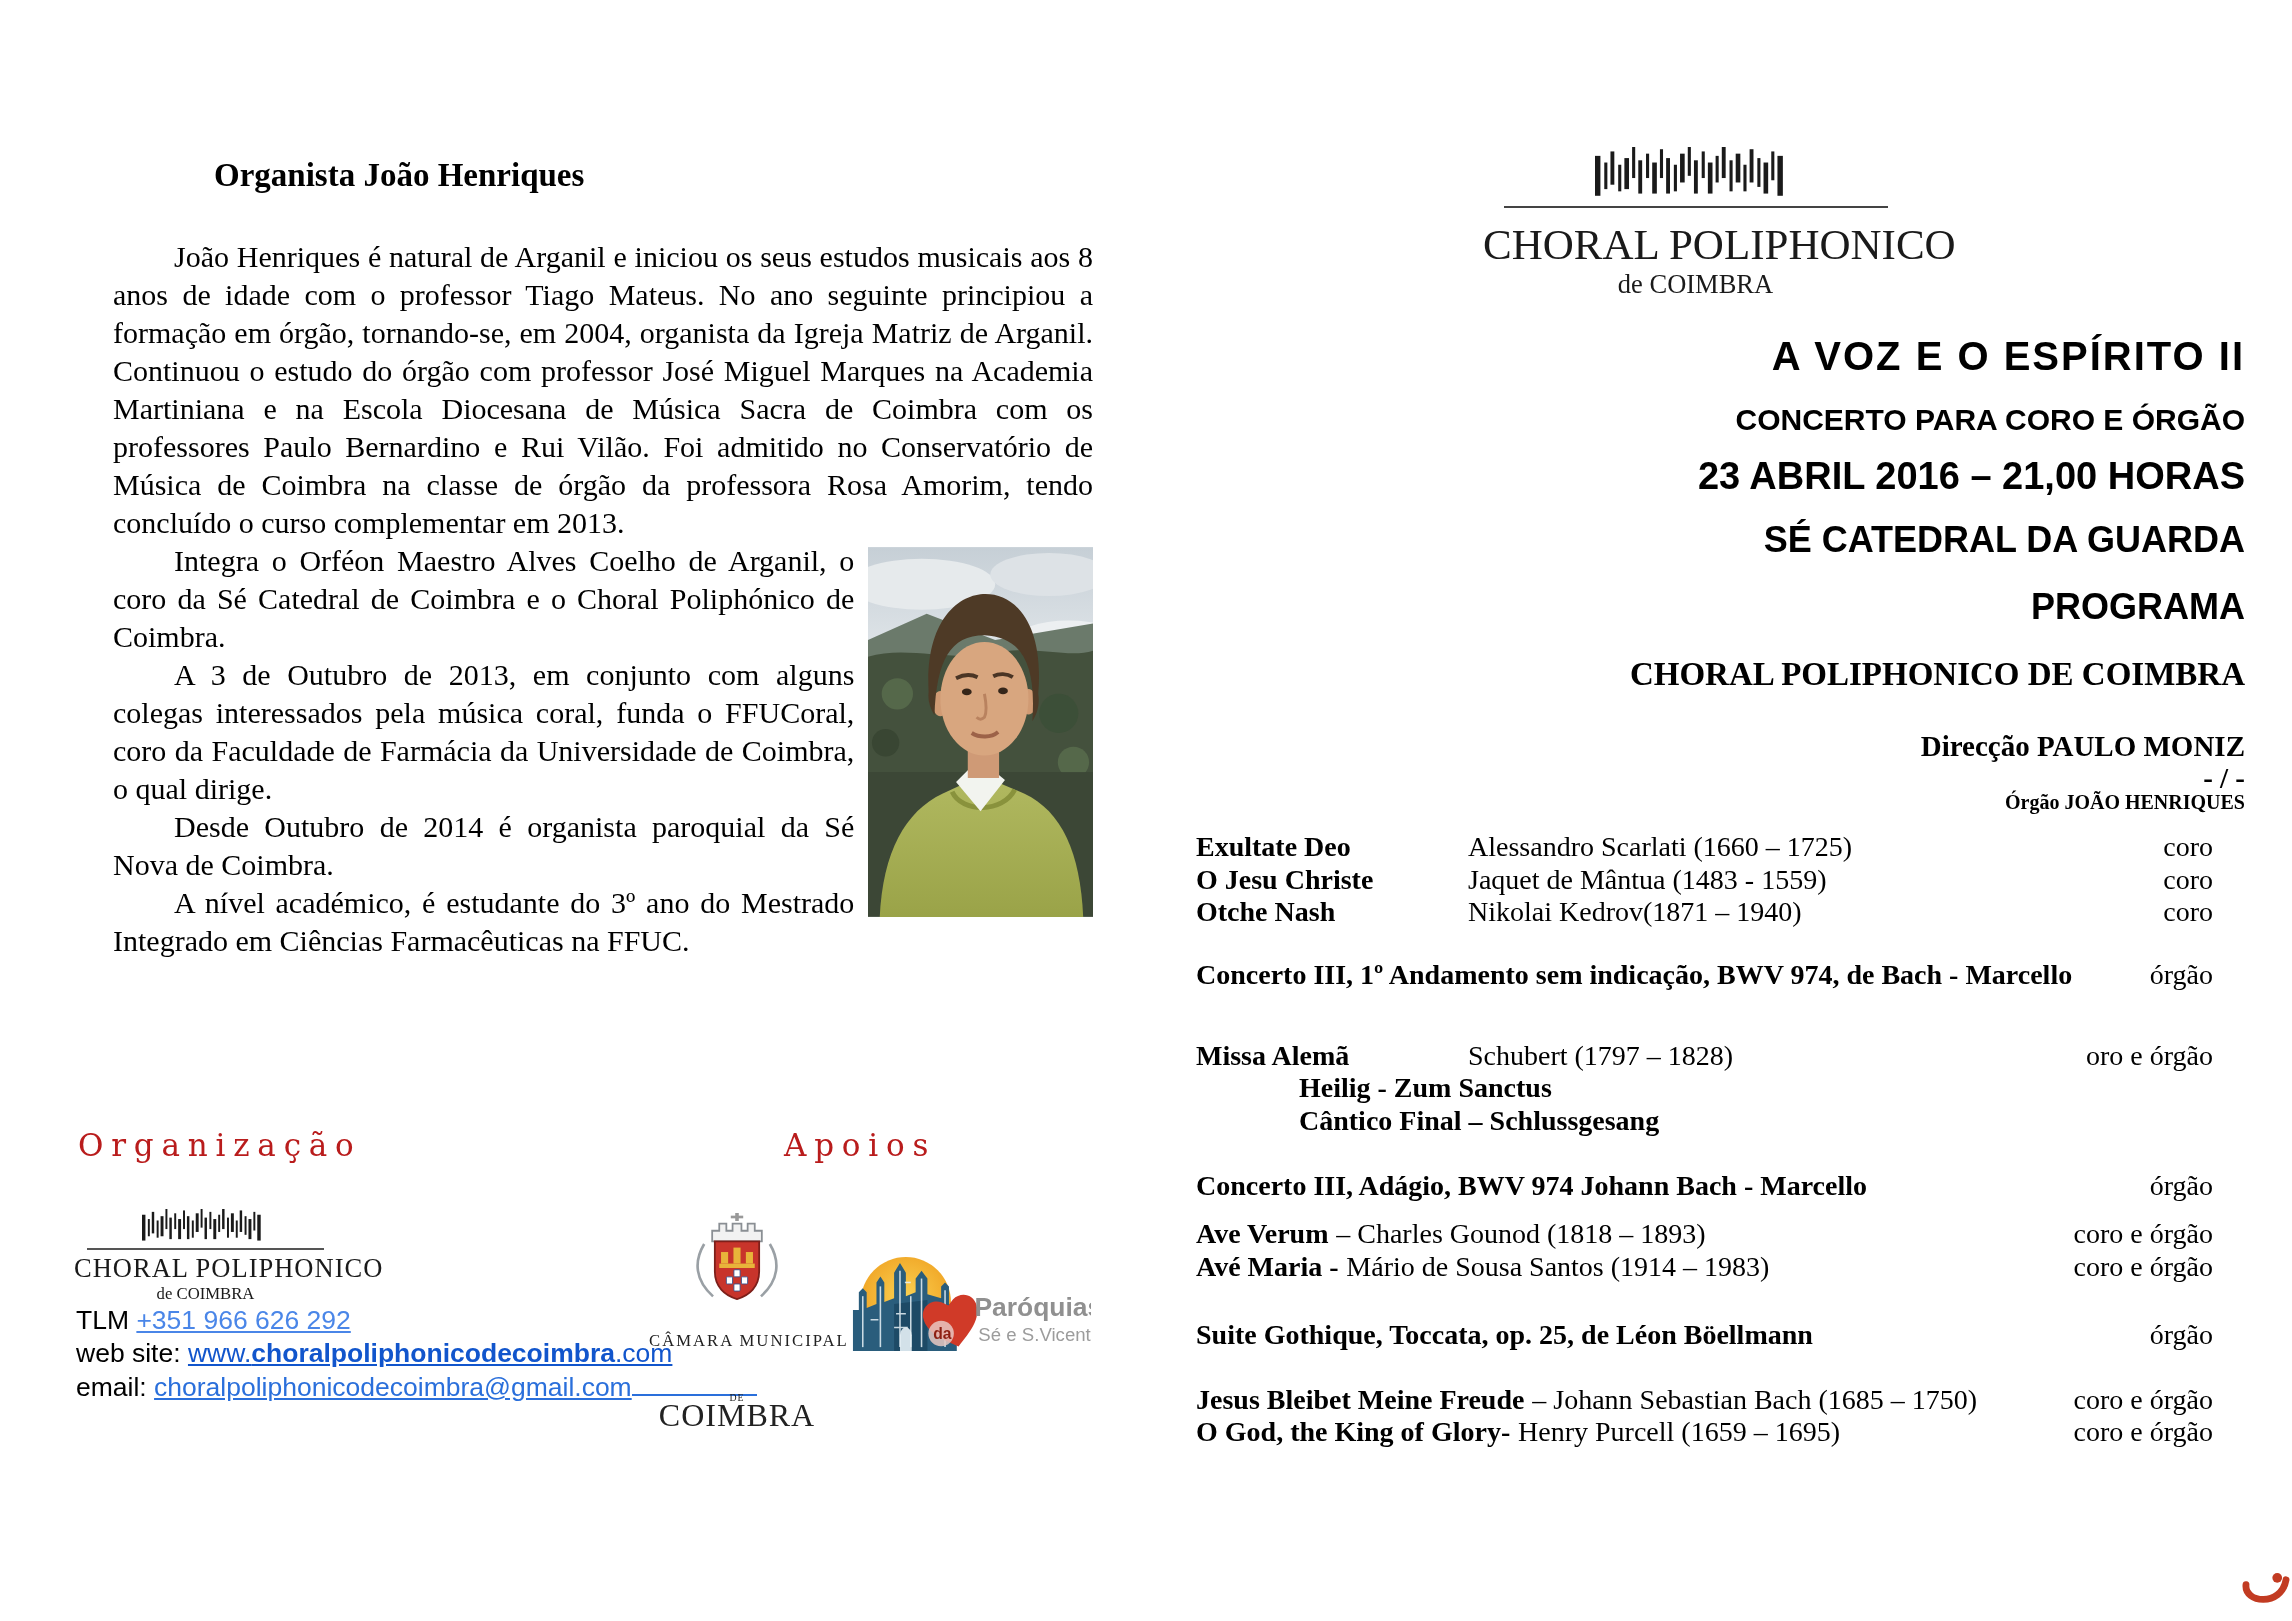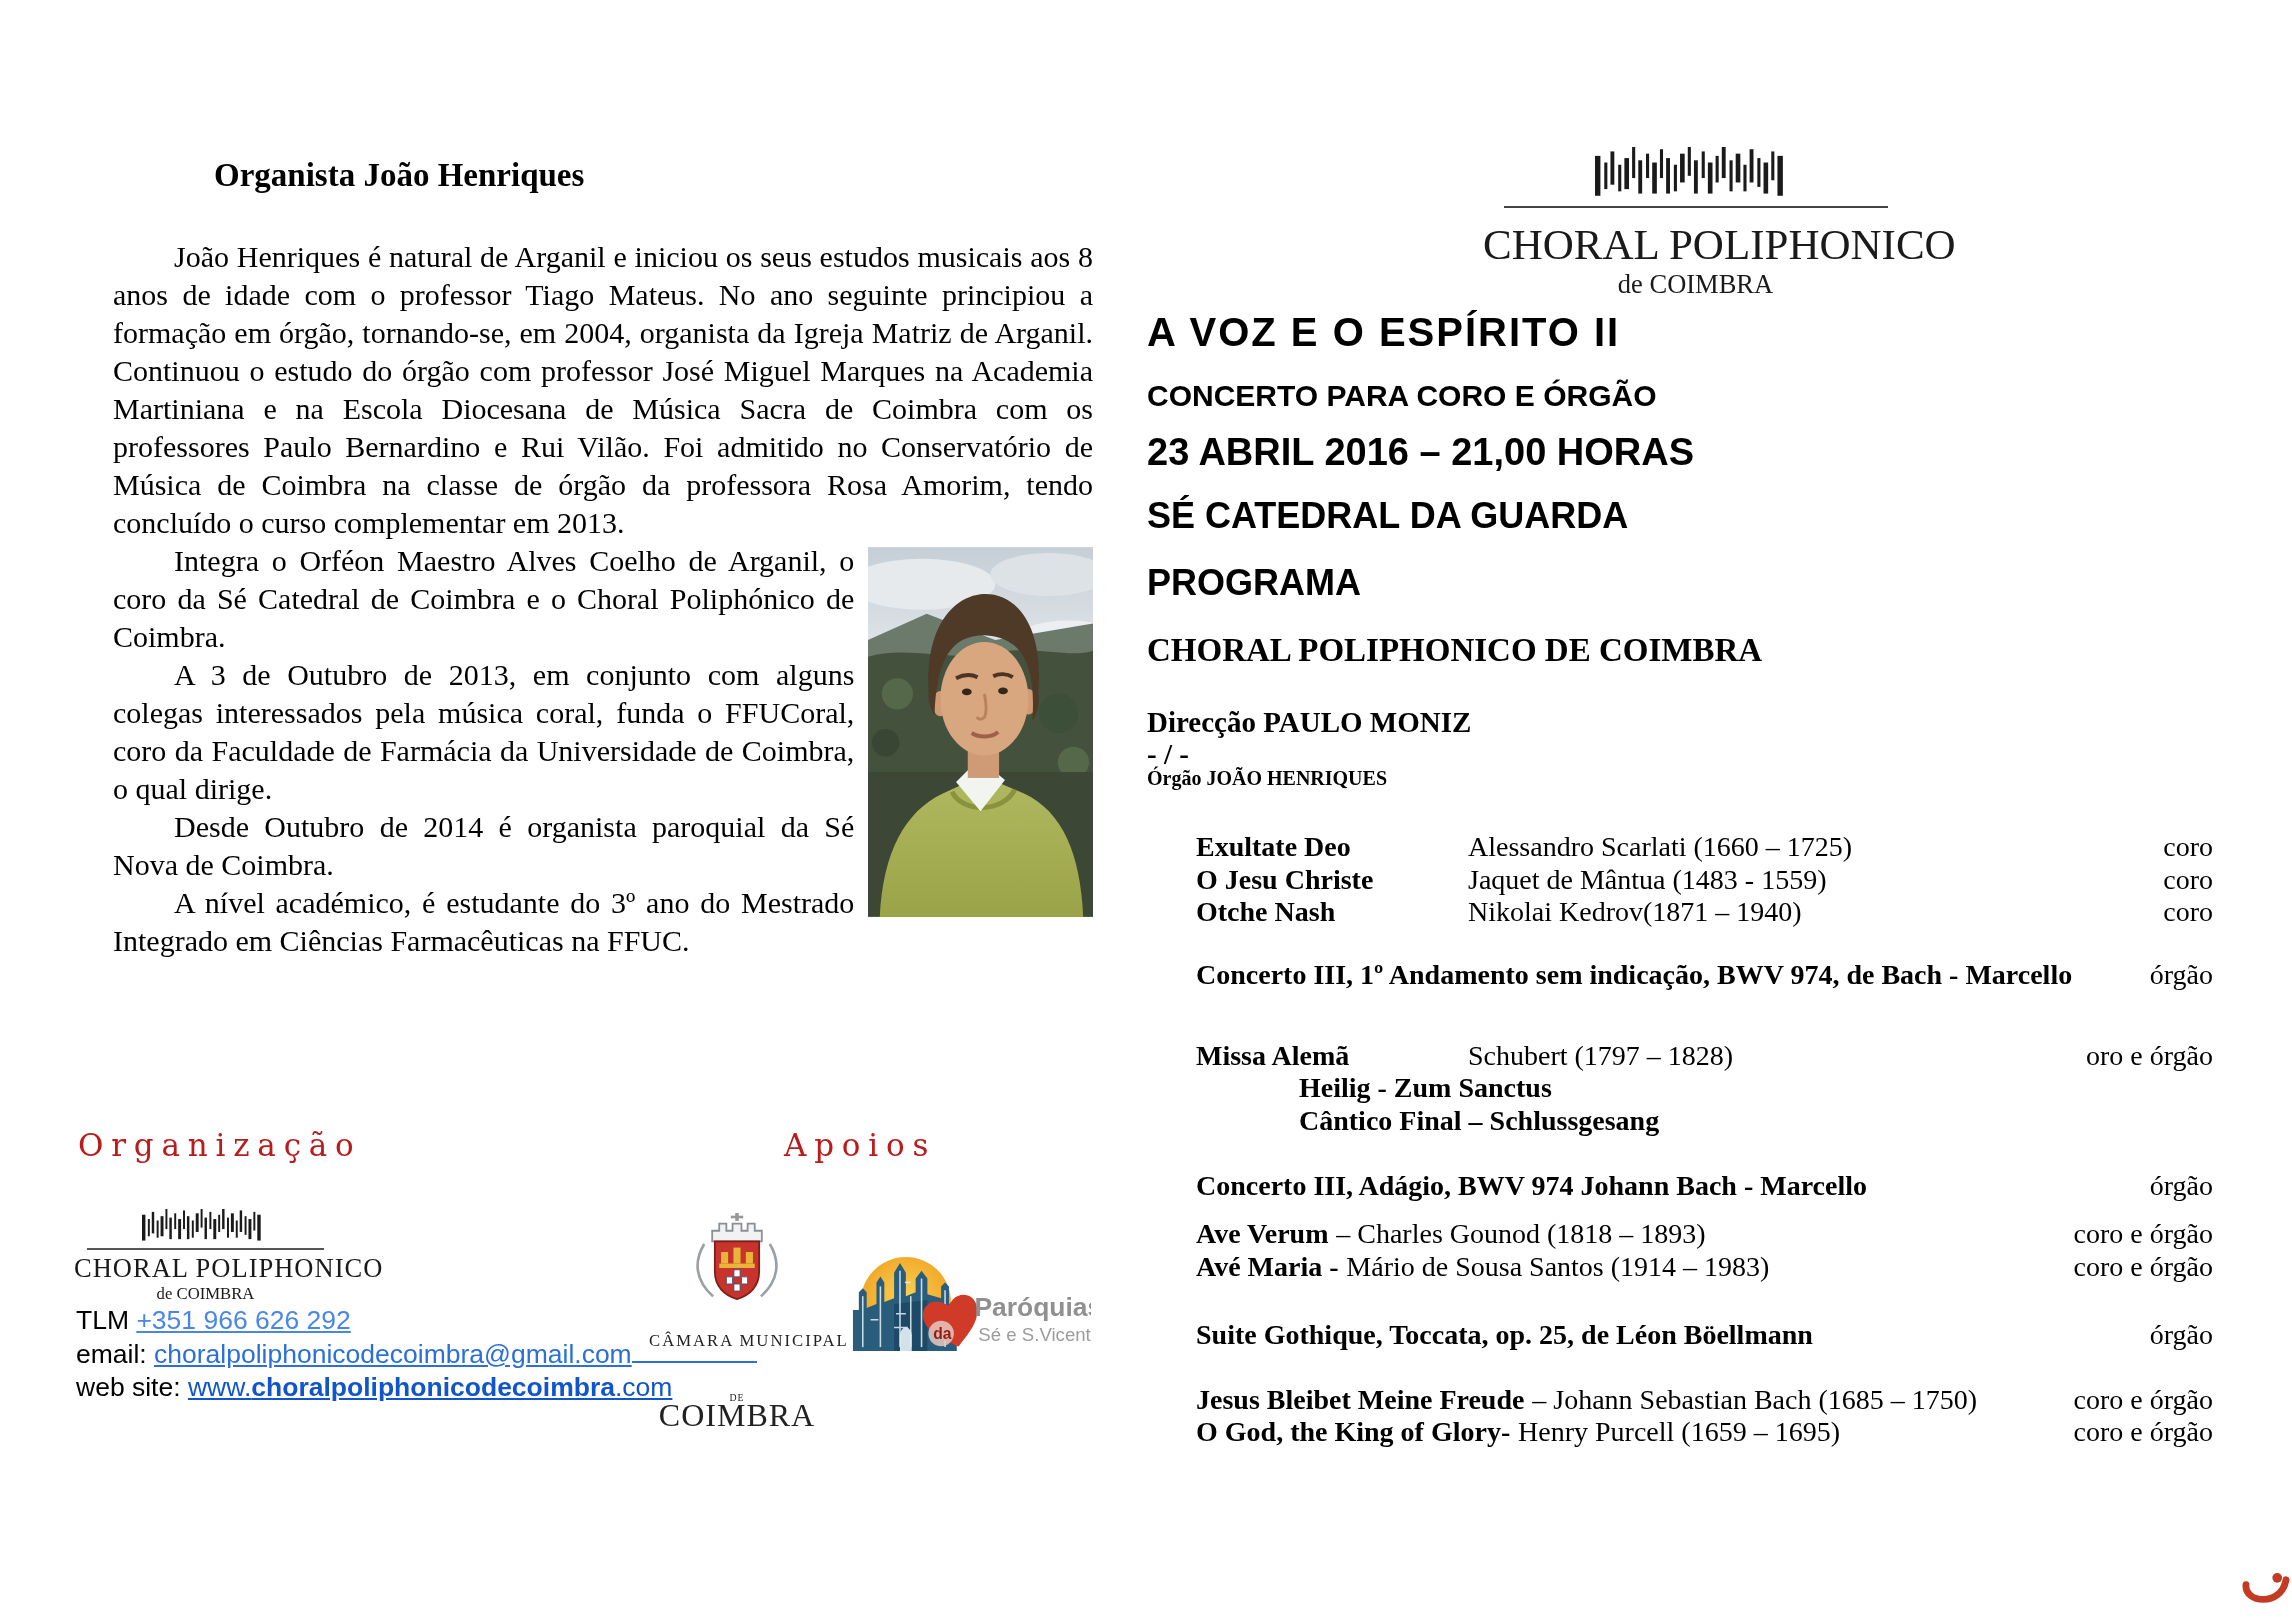--- a/index.html
+++ b/index.html
@@ -32,21 +32,21 @@
   .lnk-email{color:#2a6fdb;}
   .lnk-web b{font-weight:bold;}
   .u-ext{display:inline-block;width:125px;border-bottom:2px solid #2a6fdb;height:23.5px;vertical-align:baseline;}
 
   .camara{left:649px;top:1213px;width:176px;text-align:center;color:#222;}
   .camara .cm1{font-size:16.7px;letter-spacing:2px;white-space:nowrap;margin-top:12px;}
   .camara .cmde{font-size:9.8px;letter-spacing:1px;line-height:5.9px;margin-top:44px;}
   .camara .cm2{font-size:32px;letter-spacing:1px;line-height:29px;}
 
   
-  .rc{left:1147px;width:1098px;text-align:left;}
+  .rc{left:1147px;width:1098px;text-align:right;margin-top:24px;}
   .sans-b{font-family:"Liberation Sans",sans-serif;font-weight:bold;}
   .big-logo{left:1483px;top:147px;width:425px;}
   .big-logo .rule{border-top:2px solid #444;width:384px;margin:3.9px auto 11.8px;}
   .big-logo .l1{font-size:43px;white-space:nowrap;}
   .big-logo .l2{font-size:26.5px;}
 
   .ev-title{top:310px;font-size:40px;letter-spacing:2px;}
   .ev-sub{top:379px;font-size:30px;}
   .ev-date{top:431px;font-size:38px;}
   .ev-venue{top:495px;font-size:36px;}
@@ -152,22 +152,22 @@
         <rect x="118" y="8" width="3.5" height="36"></rect>
     </g>
   </svg>
   <div class="rule"></div>
   <div class="l1">CHORAL POLIPHONICO</div>
   <div class="l2">de COIMBRA</div>
 </div>
 
 <div class="abs contact">
   <div><span>TLM </span><a href="#" class="lnk-phone">+351 966 626 292</a></div>
+  <div><span>web site: </span><a href="#" class="lnk-web"><span>www.</span><b>choralpoliphonicodecoimbra</b><span>.com</span></a></div>
   <div><span>email: </span><a href="#" class="lnk-email">choralpoliphonicodecoimbra@gmail.com</a><span class="u-ext"></span></div>
-  <div><span>web site: </span><a href="#" class="lnk-web"><span>www.</span><b>choralpoliphonicodecoimbra</b><span>.com</span></a></div>
 </div>
 
 <div class="abs camara">
   <svg width="102" height="102" viewBox="0 0 110 115">
     <path d="M18,35 C6,55 8,76 28,94" fill="none" stroke="#9aa0a5" stroke-width="3"></path>
     <path d="M92,35 C104,55 102,76 82,94" fill="none" stroke="#9aa0a5" stroke-width="3"></path>
     <rect x="53" y="0" width="4" height="9" fill="#999"></rect>
       <rect x="48" y="3" width="14" height="3" fill="#999"></rect>
     <path d="M27,20 h8 v-8 h8 v8 h7 v-8 h10 v8 h7 v-8 h8 v8 h8 v12 h-56 Z" fill="#f2f2f2" stroke="#8a8f94" stroke-width="2"></path>
     <path d="M30,32 h50 v34 c0,17 -11,27 -25,31 c-14,-4 -25,-14 -25,-31 Z" fill="#c8342b" stroke="#7d1f1a" stroke-width="2"></path>

